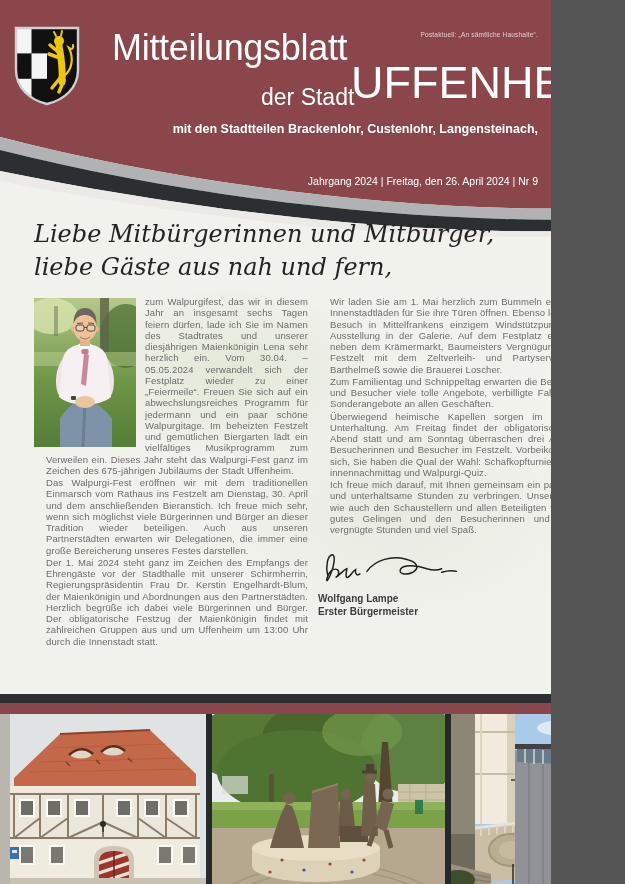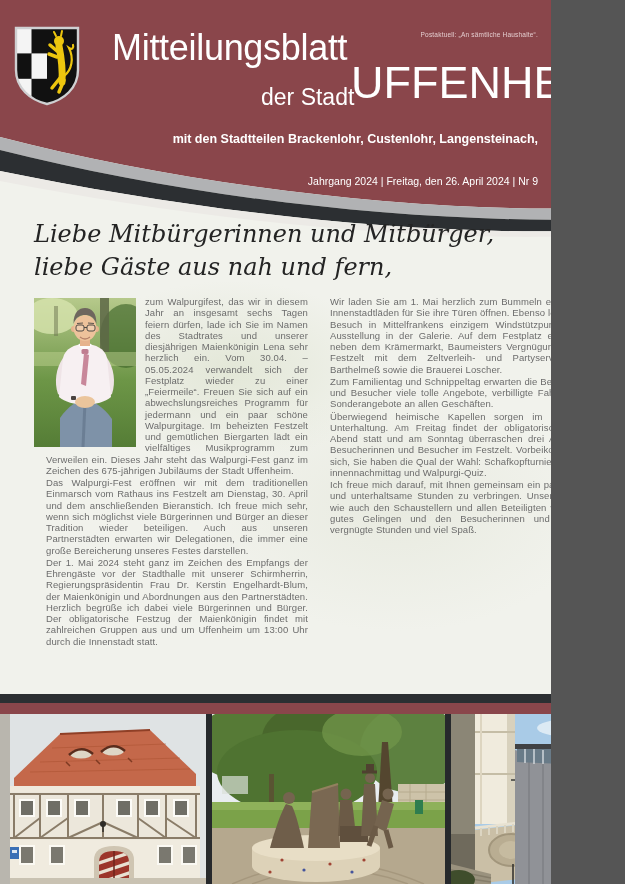--- a/index.html
+++ b/index.html
@@ -12,21 +12,21 @@
       var(--page-bg,#f1f2ec);
   }
   .abs{position:absolute;}
   
   .hdr-svg{left:0;top:0;width:625px;height:250px;display:block;}
   .coat{left:12px;top:24px;width:70px;height:84px;}
   .postal{right:13px;top:31px;font-size:6.5px;color:#e4cdcf;letter-spacing:.2px;}
   .title-main{left:112px;top:29px;font-size:36px;line-height:1.05;color:#fff;letter-spacing:-.3px;}
   .title-prefix{left:261px;top:84px;font-size:23px;color:#fff;text-align:center;}
   .title-city{left:351px;top:60px;font-size:45px;line-height:1;color:#fff;letter-spacing:0;}
-  .districts{right:13px;top:131px;text-align:right;color:#fff;font-weight:bold;
+  .districts{right:13px;top:121px;text-align:right;color:#fff;font-weight:bold;
              font-size:12.5px;line-height:17px;}
   .issue{right:13px;top:175px;text-align:right;color:#fff;font-weight:normal;font-size:10.5px;}
   
   .greeting{left:34px;top:218px;font-family:"DejaVu Serif",serif;font-style:italic;
             font-size:24px;line-height:33px;color:var(--heading-text,#242424);}
   
   .col{font-size:9.5px;line-height:11.25px;color:var(--body-text,#6c6c6c);}
   .col p{margin:0 0 1px 12px;text-align:justify;letter-spacing:.1px;}
   .col-left{left:34px;top:296px;width:274px;}
   .col-right{left:318px;top:296px;width:287px;}
@@ -129,20 +129,32 @@
     <p>zum Walpurgifest, das wir in diesem Jahr an insgesamt sechs Tagen feiern dürfen, lade ich Sie im Namen des Stadtrates und unserer diesjährigen Maienkönigin Lena sehr herzlich ein. Vom 30.04. – 05.05.2024 verwandelt sich der Festplatz wieder zu einer „Feiermeile“. Freuen Sie sich auf ein abwechslungsreiches Programm für jedermann und ein paar schöne Walpurgitage. Im beheizten Festzelt und gemütlichen Biergarten lädt ein vielfältiges Musikprogramm zum Verweilen ein. Dieses Jahr steht das Walpurgi-Fest ganz im Zeichen des 675-jährigen Jubiläums der Stadt Uffenheim.</p>
     <p>Das Walpurgi-Fest eröffnen wir mit dem traditionellen Einmarsch vom Rathaus ins Festzelt am Dienstag, 30. April und dem anschließenden Bieranstich. Ich freue mich sehr, wenn sich möglichst viele Bürgerinnen und Bürger an dieser Tradition wieder beteiligen. Auch aus unseren Partnerstädten erwarten wir Delegationen, die immer eine große Bereicherung unseres Festes darstellen.</p>
     <p>Der 1. Mai 2024 steht ganz im Zeichen des Empfangs der Ehrengäste vor der Stadthalle mit unserer Schirmherrin, Regierungspräsidentin Frau Dr. Kerstin Engelhardt-Blum, der Maienkönigin und Abordnungen aus den Partnerstädten. Herzlich begrüße ich dabei viele Bürgerinnen und Bürger. Der obligatorische Festzug der Maienkönigin findet mit zahlreichen Gruppen aus und um Uffenheim um 13:00 Uhr durch die Innenstadt statt.</p>
   </div>
 
   <div class="abs col col-right">
     <p>Wir laden Sie am 1. Mai herzlich zum Bummeln ein, wenn die Innenstadtläden für Sie ihre Türen öffnen. Ebenso lohnt sich ein Besuch in Mittelfrankens einzigem Windstützpunkt und der Ausstellung in der Galerie. Auf dem Festplatz erwarten Sie neben dem Krämermarkt, Baumeisters Vergnügungspark, das Festzelt mit dem Zeltverleih- und Partyservice Harald Barthelmeß sowie die Brauerei Loscher.</p>
     <p>Zum Familientag und Schnippeltag erwarten die Besucherinnen und Besucher viele tolle Angebote, verbilligte Fahrpreise und Sonderangebote an allen Geschäften.</p>
     <p>Überwiegend heimische Kapellen sorgen im Festzelt für Unterhaltung. Am Freitag findet der obligatorische Country Abend statt und am Sonntag überraschen drei Aktionen die Besucherinnen und Besucher im Festzelt. Vorbeikommen lohnt sich, Sie haben die Qual der Wahl: Schafkopfturnier, Senioren/-innennachmittag und Walpurgi-Quiz.</p>
     <p>Ich freue mich darauf, mit Ihnen gemeinsam ein paar gesellige und unterhaltsame Stunden zu verbringen. Unserem Festwirt wie auch den Schaustellern und allen Beteiligten wünsche ich gutes Gelingen und den Besucherinnen und Besuchern vergnügte Stunden und viel Spaß.</p>
+    <div class="sig-block">
+      <svg class="sig-scrawl" viewBox="0 0 170 46" aria-hidden="true">
+        <g stroke="#1f1f1f" stroke-width="1.7" fill="none" stroke-linecap="round">
+          <path d="M10,33 C7,22 10,10 15,9 C19,9 18,20 13,32 C10,39 8,41 9,36 C11,28 17,24 21,26 C24,28 22,34 19,35 C23,33 28,26 32,25 C31,30 30,36 33,35 C37,33 38,28 42,26 C41,30 43,34 47,31"></path>
+          <path d="M55,28 C65,14 84,10 100,14 C113,17 116,24 108,29 C100,33 90,31 94,25 C98,20 112,21 124,25 C131,27 136,27 141,25 M141,29 C148,27 154,27 158,28"></path>
+        </g>
+      </svg>
+      <div class="sig-name">
+        <div>Wolfgang Lampe</div>
+        <div>Erster Bürgermeister</div>
+      </div>
+    </div>
   </div>
 
   <div class="abs footer">
     <div class="bar-dark"></div>
     <div class="bar-maroon"></div>
     <div class="photos">
 
       <svg width="206" viewBox="0 0 206 170" preserveAspectRatio="none" aria-label="Fachwerkhaus mit roten Ziegeldach und Augen-Gauben">
         <rect width="206" height="170" fill="#dfe3e4"></rect>
         <rect x="0" y="0" width="10" height="170" fill="#b9b6ae"></rect>

